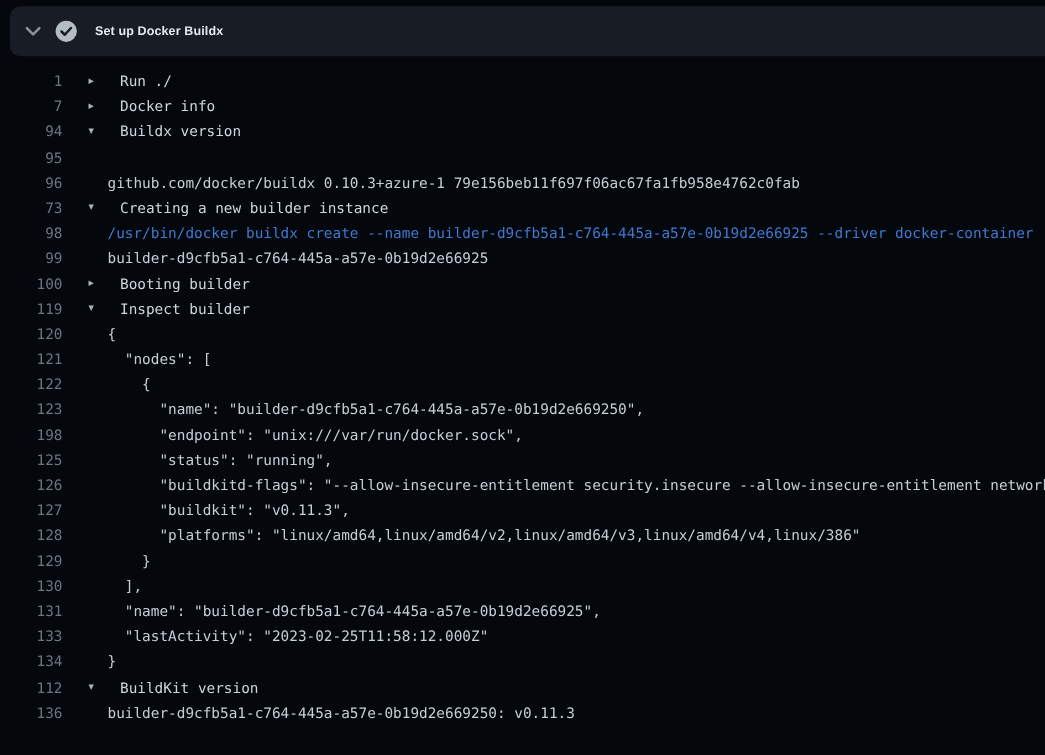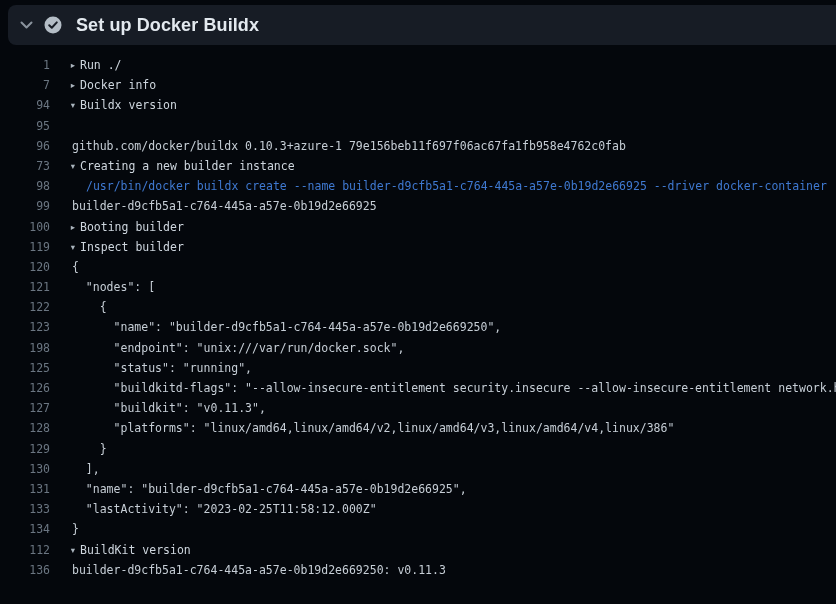--- a/index.html
+++ b/index.html
@@ -19,44 +19,44 @@
     width:28px;height:28px;margin-left:4px;flex:none;
     display:flex;align-items:center;justify-content:center;
   }
   .check{
     width:18px;height:18px;margin-left:4px;flex:none;
     display:flex;align-items:center;justify-content:center;
   }
   .step-title{
     margin-left:14px;
     font-family:"Liberation Sans","DejaVu Sans",sans-serif;
-    font-size:18px;font-weight:600;color:#e3e9ef;letter-spacing:.1px;
+    font-size:10px;font-weight:600;color:#e3e9ef;letter-spacing:.1px;
   }
   
   .log{
     position:absolute;top:45px;left:0;right:0;bottom:0;
     padding-top:10px;overflow:hidden;
   }
   .row{
     height:20.2px;display:flex;align-items:center;
     white-space:pre;font-size:11.5px;line-height:20.2px;
   }
   .ln{
     width:50px;flex:none;text-align:right;color:#6b7682;
   }
   .row.grp .ln, .row .ln{cursor:pointer;}
   .arrow{
     margin-left:16px;width:14px;flex:none;text-align:center;
     color:#aab4bd;font-family:"DejaVu Sans",sans-serif;font-size:8.5px;
     cursor:pointer;
   }
   .txt{flex:none;}
-  .txt.group{margin-left:0;color:#ced6de;cursor:pointer;}
+  .txt.group{margin-left:16px;color:#ced6de;cursor:pointer;}
   .txt.cmd{margin-left:36px;color:#3f79d1;}
-  .txt.out{margin-left:22px;color:#c6ced6;}
+  .txt.out{margin-left:36px;color:#c6ced6;}
 </style>
 </head>
 <body>
 
 <div class="step-header">
   <span class="chev">
     <svg width="13" height="9" viewBox="0 0 13 9">
       <path d="M1.5 1.5 L6.5 6.5 L11.5 1.5" fill="none" stroke="#8b949e" stroke-width="2" stroke-linecap="round" stroke-linejoin="round"></path>
     </svg>
   </span>

